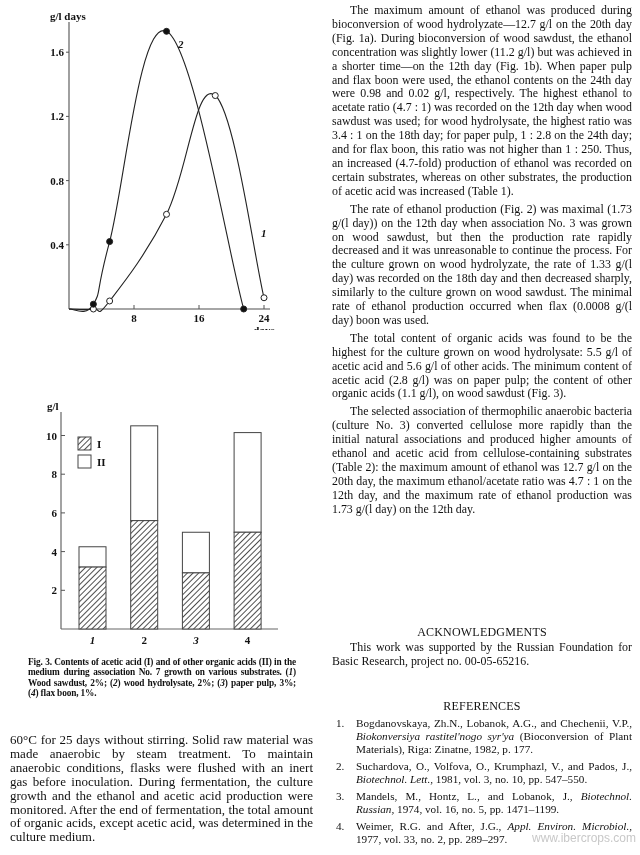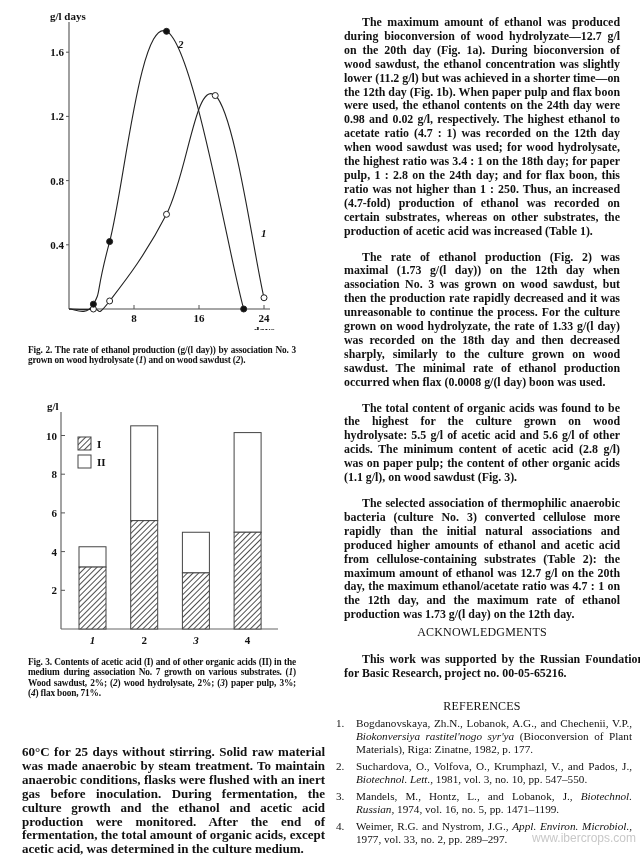--- a/index.html
+++ b/index.html
@@ -11,21 +11,21 @@
   #fig2 { top: 0; width: 320px; height: 330px; }
   #fig3 { top: 392px; width: 320px; height: 255px; }
   svg text { font-family: "Liberation Serif", "DejaVu Serif", serif; fill: #111; }
   .caption { position: absolute; left: 28px; width: 268px; font-size: 9.3px; line-height: 10.4px;
              text-align: justify; font-weight: bold; letter-spacing: -0.15px; }
   #cap2 { top: 345px; }
   #cap3 { top: 657px; }
   .caption i { font-style: italic; font-weight: bold; }
   .body-left { position: absolute; left: 10px; top: 733px; width: 303px; font-size: 13px; line-height: 13.9px;
                text-align: justify; }
-  p { margin: 12px; font-weight: bold; }
+  p { margin: 0; }
   .para { font-size: 11.9px; line-height: 13.9px; text-align: justify; text-indent: 18px; }
   .para + .para { margin-top: 4px; }
   .heading { text-align: center; font-size: 12px; letter-spacing: 0.2px; margin-top: 0; }
   #ack-heading { position: absolute; left: 332px; top: 625px; width: 300px; }
   #ack-text { position: absolute; left: 332px; top: 641px; width: 300px; }
   #ref-heading { position: absolute; left: 332px; top: 699px; width: 300px; }
   .refs { position: absolute; left: 336px; top: 717px; width: 296px; margin: 0; padding: 0; list-style: none; }
   .ref { position: relative; padding-left: 20px; font-size: 11.2px; line-height: 13px; text-align: justify; margin-bottom: 4px; }
   .ref-num { position: absolute; left: 0; top: 0; }
   .ref i { font-style: italic; }
@@ -68,21 +68,20 @@
         <circle cx="109.625" cy="300.975" r="3" fill="#fff" stroke="#222" stroke-width="1"></circle>
         <circle cx="166.5" cy="214.305" r="3" fill="#fff" stroke="#222" stroke-width="1"></circle>
         <circle cx="215.25" cy="95.535" r="3" fill="#fff" stroke="#222" stroke-width="1"></circle>
         <circle cx="264" cy="297.765" r="3" fill="#fff" stroke="#222" stroke-width="1"></circle>
         <circle cx="93.375" cy="304.185" r="3" fill="#111" stroke="#222" stroke-width="1"></circle>
         <circle cx="109.625" cy="241.59" r="3" fill="#111" stroke="#222" stroke-width="1"></circle>
         <circle cx="166.5" cy="31.33499999999998" r="3" fill="#111" stroke="#222" stroke-width="1"></circle>
         <circle cx="243.6875" cy="309" r="3" fill="#111" stroke="#222" stroke-width="1"></circle>
       </g>
   </svg>
-  <div id="cap2" class="caption"><span>Fig. 2.</span><span> The rate of ethanol production (g/(l day)) by association No. 3 grown on wood hydrolysate (</span><i>1</i><span>) and on wood sawdust (</span><i>2</i><span>).</span></div>
 
   <svg id="fig3" class="fig" width="320" height="255" viewBox="0 0 320 255">
     <defs>
       <pattern id="hatch" patternUnits="userSpaceOnUse" width="4" height="4" patternTransform="rotate(45)">
         <rect width="4" height="4" fill="#fff"></rect>
         <line x1="0" y1="0" x2="0" y2="4" stroke="#222" stroke-width="1.6"></line>
       </pattern>
     </defs>
     <g id="fig3-axes">
         <line x1="61" y1="20" x2="61" y2="237" stroke="#666" stroke-width="1.2"></line>
@@ -113,36 +112,36 @@
         <rect x="234.10000000000002" y="40.59749999999997" width="27" height="99.65250000000002" fill="#fff" stroke="#444" stroke-width="1"></rect>
         <rect x="234.10000000000002" y="140.25" width="27" height="96.75" fill="url(#hatch)" stroke="#444" stroke-width="1"></rect>
       </g>
     <g id="fig3-legend">
         <rect x="78" y="45" width="13" height="13" fill="url(#hatch)" stroke="#444"></rect>
         <text x="97" y="56" font-size="11" font-weight="bold">I</text>
         <rect x="78" y="63" width="13" height="13" fill="#fff" stroke="#444"></rect>
         <text x="97" y="74" font-size="11" font-weight="bold">II</text>
       </g>
   </svg>
-  <div id="cap3" class="caption"><span>Fig. 3.</span><span> Contents of acetic acid (I) and of other organic acids (II) in the medium during association No. 7 growth on various substrates. (</span><i>1</i><span>) Wood sawdust, 2%; (</span><i>2</i><span>) wood hydrolysate, 2%; (</span><i>3</i><span>) paper pulp, 3%; (</span><i>4</i><span>) flax boon, 71%.</span></div>
+  <div id="cap3" class="caption"><span>Fig. 3.</span><span> Contents of acetic acid (I) and of other organic acids (II) in the medium during association No. 7 growth on various substrates. (</span><i>1</i><span>) Wood sawdust, 2%; (</span><i>2</i><span>) wood hydrolysate, 2%; (</span><i>3</i><span>) paper pulp, 3%; (</span><i>4</i><span>) flax boon, 1%.</span></div>
 
   <p class="body-left">60°C for 25 days without stirring. Solid raw material was made anaerobic by steam treatment. To maintain anaerobic conditions, flasks were flushed with an inert gas before inoculation. During fermentation, the culture growth and the ethanol and acetic acid production were monitored. After the end of fermentation, the total amount of organic acids, except acetic acid, was determined in the culture medium.</p>
 </div>
 
 <div class="col-right" style="top:4px;">
   <p class="para">The maximum amount of ethanol was produced during bioconversion of wood hydrolyzate—12.7 g/l on the 20th day (Fig. 1a). During bioconversion of wood sawdust, the ethanol concentration was slightly lower (11.2 g/l) but was achieved in a shorter time—on the 12th day (Fig. 1b). When paper pulp and flax boon were used, the ethanol contents on the 24th day were 0.98 and 0.02 g/l, respectively. The highest ethanol to acetate ratio (4.7 : 1) was recorded on the 12th day when wood sawdust was used; for wood hydrolysate, the highest ratio was 3.4 : 1 on the 18th day; for paper pulp, 1 : 2.8 on the 24th day; and for flax boon, this ratio was not higher than 1 : 250. Thus, an increased (4.7-fold) production of ethanol was recorded on certain substrates, whereas on other substrates, the production of acetic acid was increased (Table 1).</p>
   <p class="para">The rate of ethanol production (Fig. 2) was maximal (1.73 g/(l day)) on the 12th day when association No. 3 was grown on wood sawdust, but then the production rate rapidly decreased and it was unreasonable to continue the process. For the culture grown on wood hydrolyzate, the rate of 1.33 g/(l day) was recorded on the 18th day and then decreased sharply, similarly to the culture grown on wood sawdust. The minimal rate of ethanol production occurred when flax (0.0008 g/(l day) boon was used.</p>
   <p class="para">The total content of organic acids was found to be the highest for the culture grown on wood hydrolysate: 5.5 g/l of acetic acid and 5.6 g/l of other acids. The minimum content of acetic acid (2.8 g/l) was on paper pulp; the content of other organic acids (1.1 g/l), on wood sawdust (Fig. 3).</p>
   <p class="para">The selected association of thermophilic anaerobic bacteria (culture No. 3) converted cellulose more rapidly than the initial natural associations and produced higher amounts of ethanol and acetic acid from cellulose-containing substrates (Table 2): the maximum amount of ethanol was 12.7 g/l on the 20th day, the maximum ethanol/acetate ratio was 4.7 : 1 on the 12th day, and the maximum rate of ethanol production was 1.73 g/(l day) on the 12th day.</p>
 </div>
 
 <div id="ack-heading" class="heading">ACKNOWLEDGMENTS</div>
 <p id="ack-text" class="para">This work was supported by the Russian Foundation for Basic Research, project no. 00-05-65216.</p>
 
 <div id="ref-heading" class="heading">REFERENCES</div>
 <ol class="refs">
   <li class="ref"><span class="ref-num">1.</span><span>Bogdanovskaya, Zh.N., Lobanok, A.G., and Chechenii, V.P., </span><i>Biokonversiya rastitel'nogo syr'ya</i><span> (Bioconversion of Plant Materials), Riga: Zinatne, 1982, p. 177.</span></li>
   <li class="ref"><span class="ref-num">2.</span><span>Suchardova, O., Volfova, O., Krumphazl, V., and Pados, J., </span><i>Biotechnol. Lett.</i><span>, 1981, vol. 3, no. 10, pp. 547–550.</span></li>
   <li class="ref"><span class="ref-num">3.</span><span>Mandels, M., Hontz, L., and Lobanok, J., </span><i>Biotechnol. Russian,</i><span> 1974, vol. 16, no. 5, pp. 1471–1199.</span></li>
-  <li class="ref"><span class="ref-num">4.</span><span>Weimer, R.G. and Nystrom, J.G., </span><i>Appl. Environ. Microbiol.</i><span>, 1977, vol. 33, no. 2, pp. 289–297.</span></li>
+  <li class="ref"><span class="ref-num">4.</span><span>Weimer, R.G. and After, J.G., </span><i>Appl. Environ. Microbiol.</i><span>, 1977, vol. 33, no. 2, pp. 289–297.</span></li>
 </ol>
 
 <div class="watermark">www.ibercrops.com</div>
 
 </body></html>

